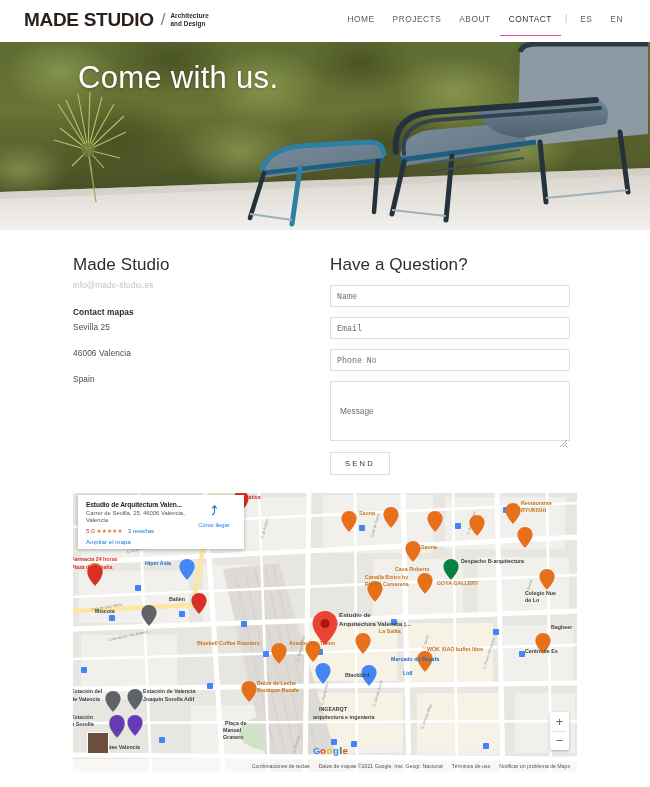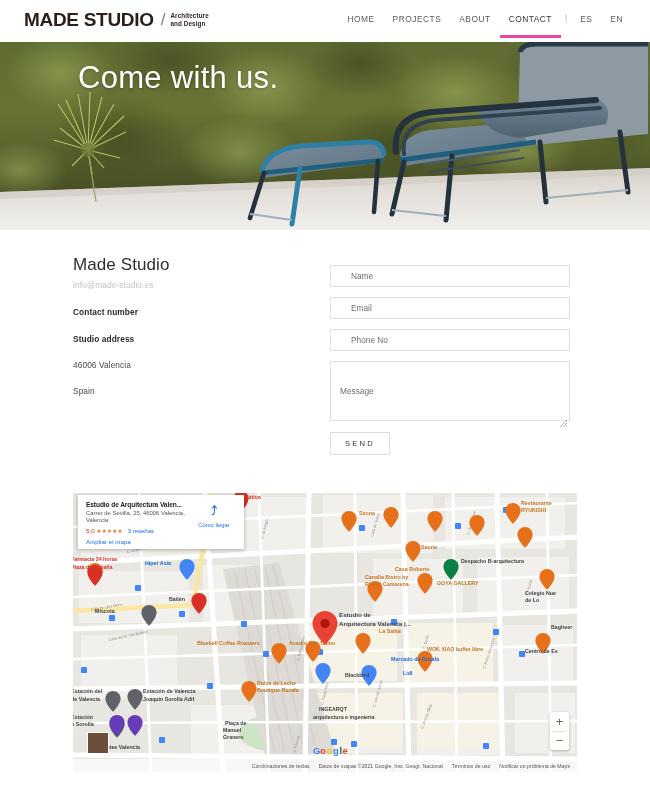--- a/index.html
+++ b/index.html
@@ -24,21 +24,21 @@
   .logo-slash { font-size:17px; color:#8d8376; margin:0 5px 0 7px; line-height:22px; font-weight:400;}
   .logo-sub {
     font-size:6.3px; color:#2b1f1a; line-height:8.2px; font-weight:bold;
     padding-top:3px; letter-spacing:0.1px;
   }
   .nav { position:absolute; right:18px; top:13px; display:flex; gap:0; }
   .nav a {
     font-size:8.4px; color:#5c5c5c; text-decoration:none; letter-spacing:0.5px;
     padding:0 9px; line-height:12px; white-space:nowrap;
   }
-  .nav a.active { color:#333; border-bottom:3px solid #ec4899; padding-bottom:10px; }
+  .nav a.active { color:#333; border-bottom:1px solid #ec4899; padding-bottom:10px; }
   .nav .sep { color:#b6b6b6; font-size:8.4px; padding:0 4px; }
 
   
   .hero {
     position:absolute; top:42px; left:0; width:650px; height:188px;
     overflow:hidden; background:#a16207;
   }
   .hero-bg { position:absolute; inset:0; }
   .hero-title {
     position:absolute; left:78px; top:18px; z-index:6;
@@ -54,22 +54,22 @@
   .h2 { font-size:17px; color:#2e2e2e; font-weight:400; letter-spacing:0.1px; }
   .lbl { font-size:8.3px; color:#2b2b2b; font-weight:bold; margin-top:17px; letter-spacing:0.1px;}
   .val { font-size:8.3px; color:#4a4a4a; margin-top:5px; letter-spacing:0.1px;}
   .val.muted { color:#c3c3c3; }
   .val.tight { margin-top:16px; }
 
   .intro { font-size:8.3px; color:#4a4a4a; margin-top:13px; letter-spacing:0.05px;}
 
   .field {
     width:240px; height:22px; border:1px solid #dedede; background:#fff;
-    margin-top:10px; font-size:8.3px; color:#6e6e6e; padding:0 20px;
-    font-family:Liberation Sans, sans-serif; outline:none;
+    margin-top:10px; font-size:8.3px; color:#6e6e6e; padding:0 6px;
+    font-family:Liberation Mono, monospace; outline:none;
   }
   .field::placeholder { color:#6e6e6e; }
   .field-area {
     width:240px; height:60px; border:1px solid #dedede; background:#fff;
     margin-top:10px; font-size:8.3px; color:#6e6e6e; padding:24px 9px;
     font-family:"Liberation Sans", sans-serif; outline:none; resize:none;
     display:block;
   }
   .field-area::placeholder { color:#6e6e6e; }
   .resize-grip {
@@ -252,27 +252,28 @@
       </g>
     </svg>
     <div class="hero-title">Come with us.</div>
   </div>
 
   <div class="contact">
 
     <div class="col-left">
       <div class="h2">Made Studio</div>
       <div class="val muted">info@made-studio.es</div>
-      <div class="lbl">Contact number</div>
-      <div class="lbl">Studio address</div>
+      <div class="lbl">Contact mapas</div>
+      <div class="val">Sevilla 25</div>
       <div class="val tight">46006 Valencia</div>
       <div class="val tight">Spain</div>
     </div>
 
     <div class="col-right">
+      <div class="h2">Have a Question?</div>
 
       <input class="field" type="text" placeholder="Name" style="">
       <input class="field" type="text" placeholder="Email" style="">
       <input class="field" type="text" placeholder="Phone No" style="">
 
       <div style="position:relative;">
         <textarea class="field-area" placeholder="Message" style=""></textarea>
         <svg class="resize-grip" style="position:absolute; right:2px; top:58px;" width="9" height="9" viewBox="0 0 9 9">
           <path d="M8 1 L1 8 M8 4 L4 8 M8 7 L7 8" stroke="#999" stroke-width="0.8" fill="none"></path>
         </svg>

